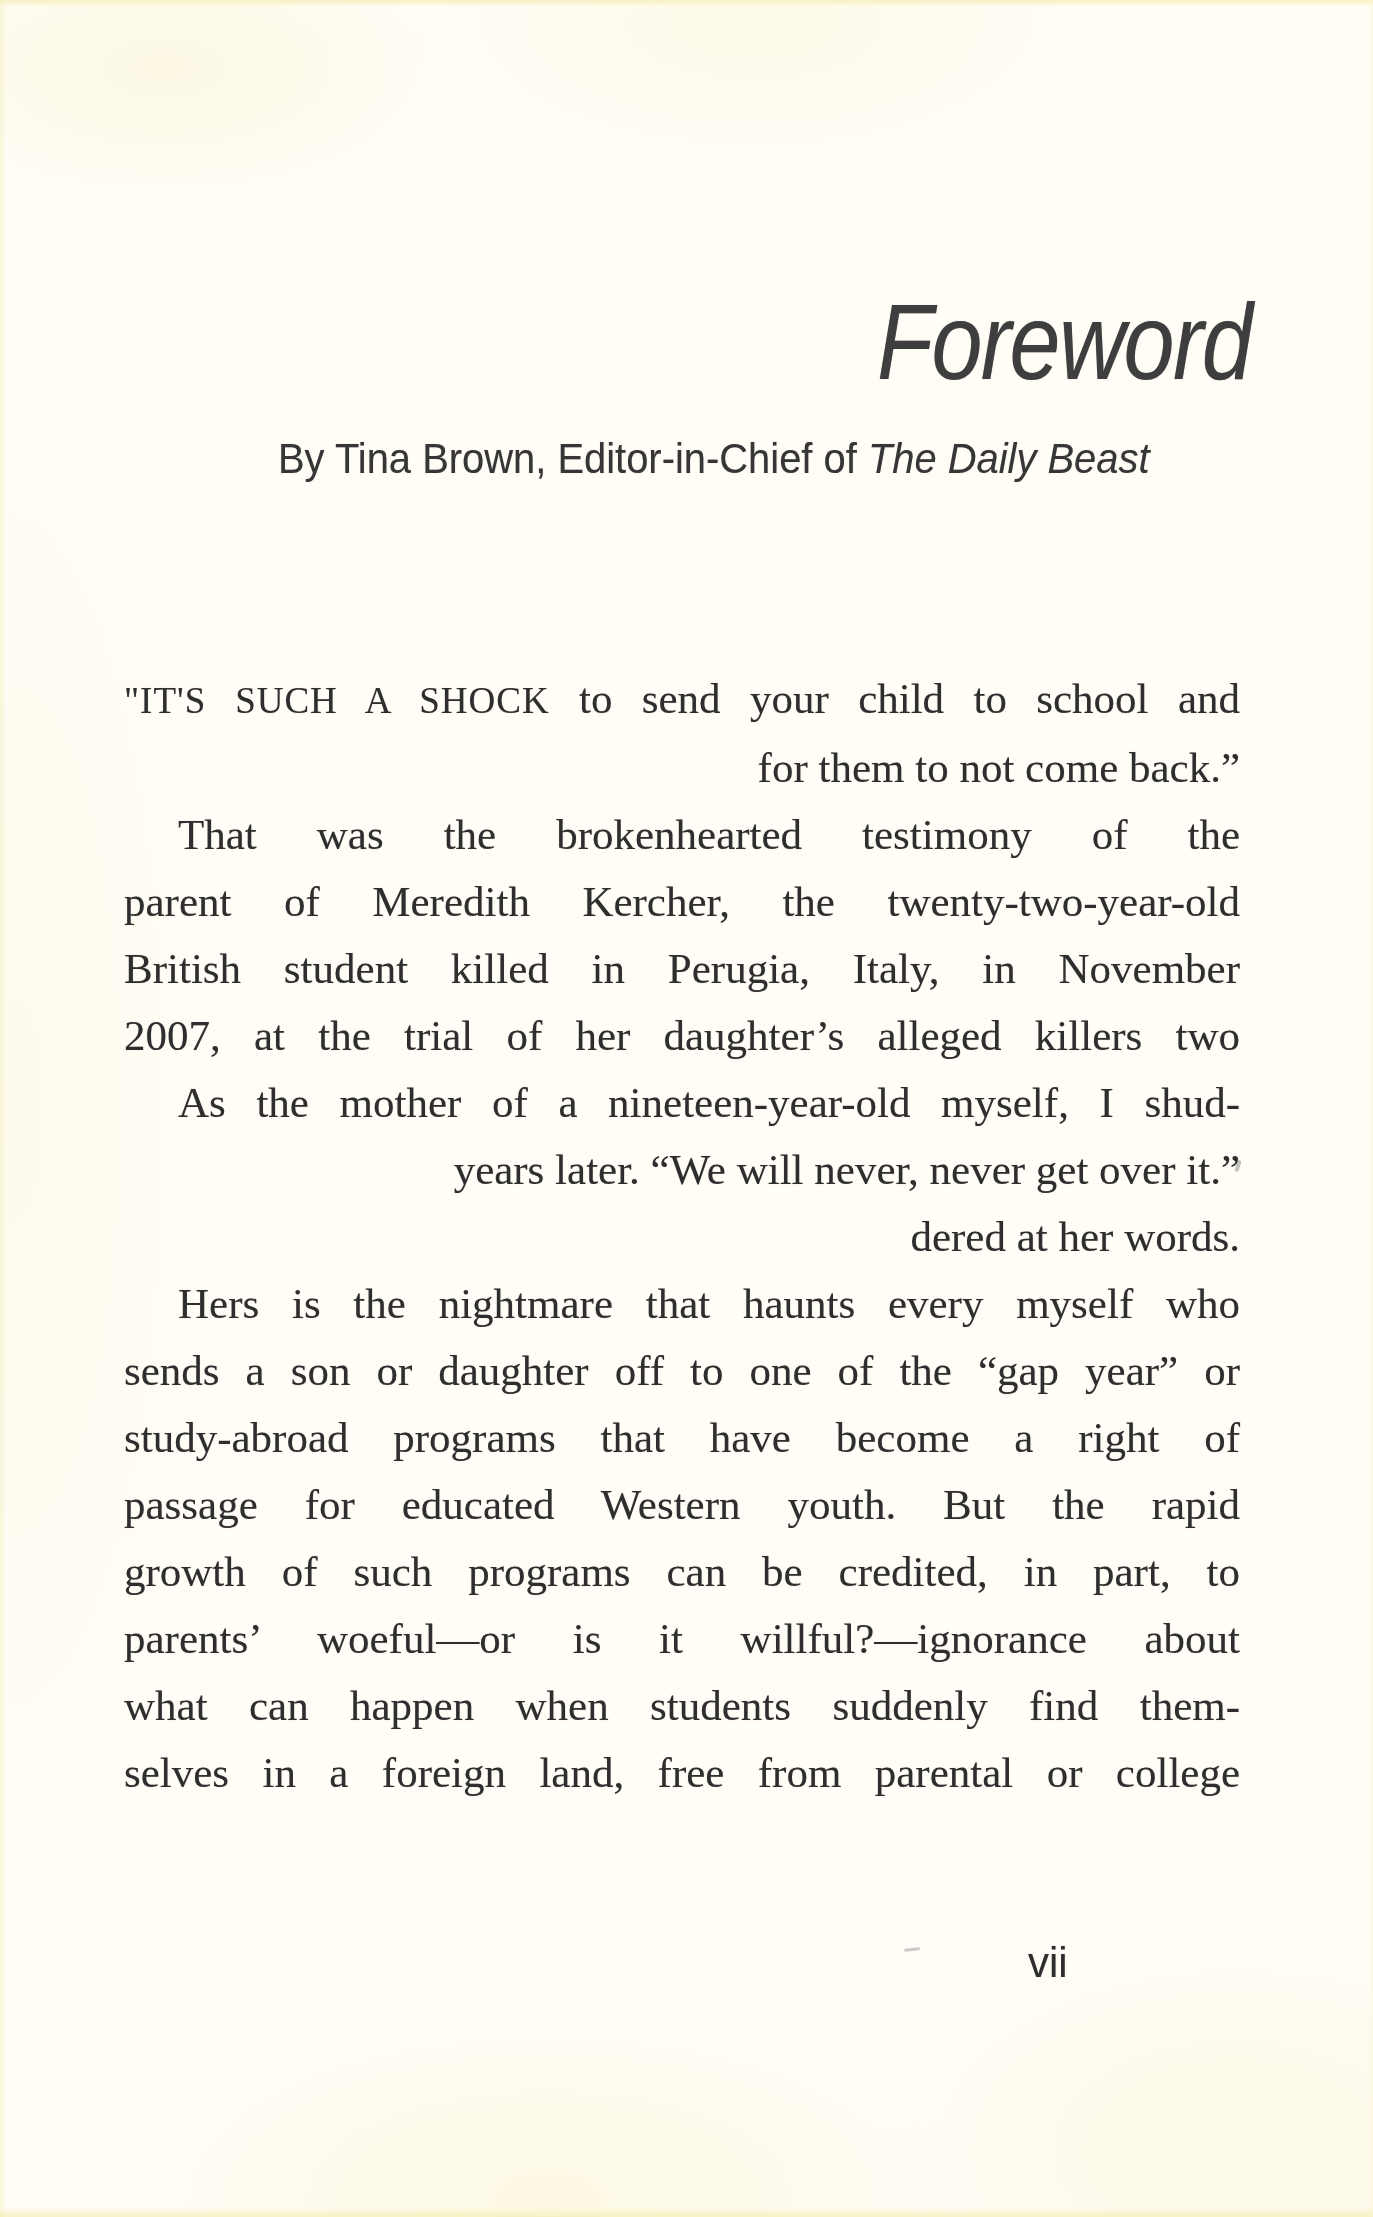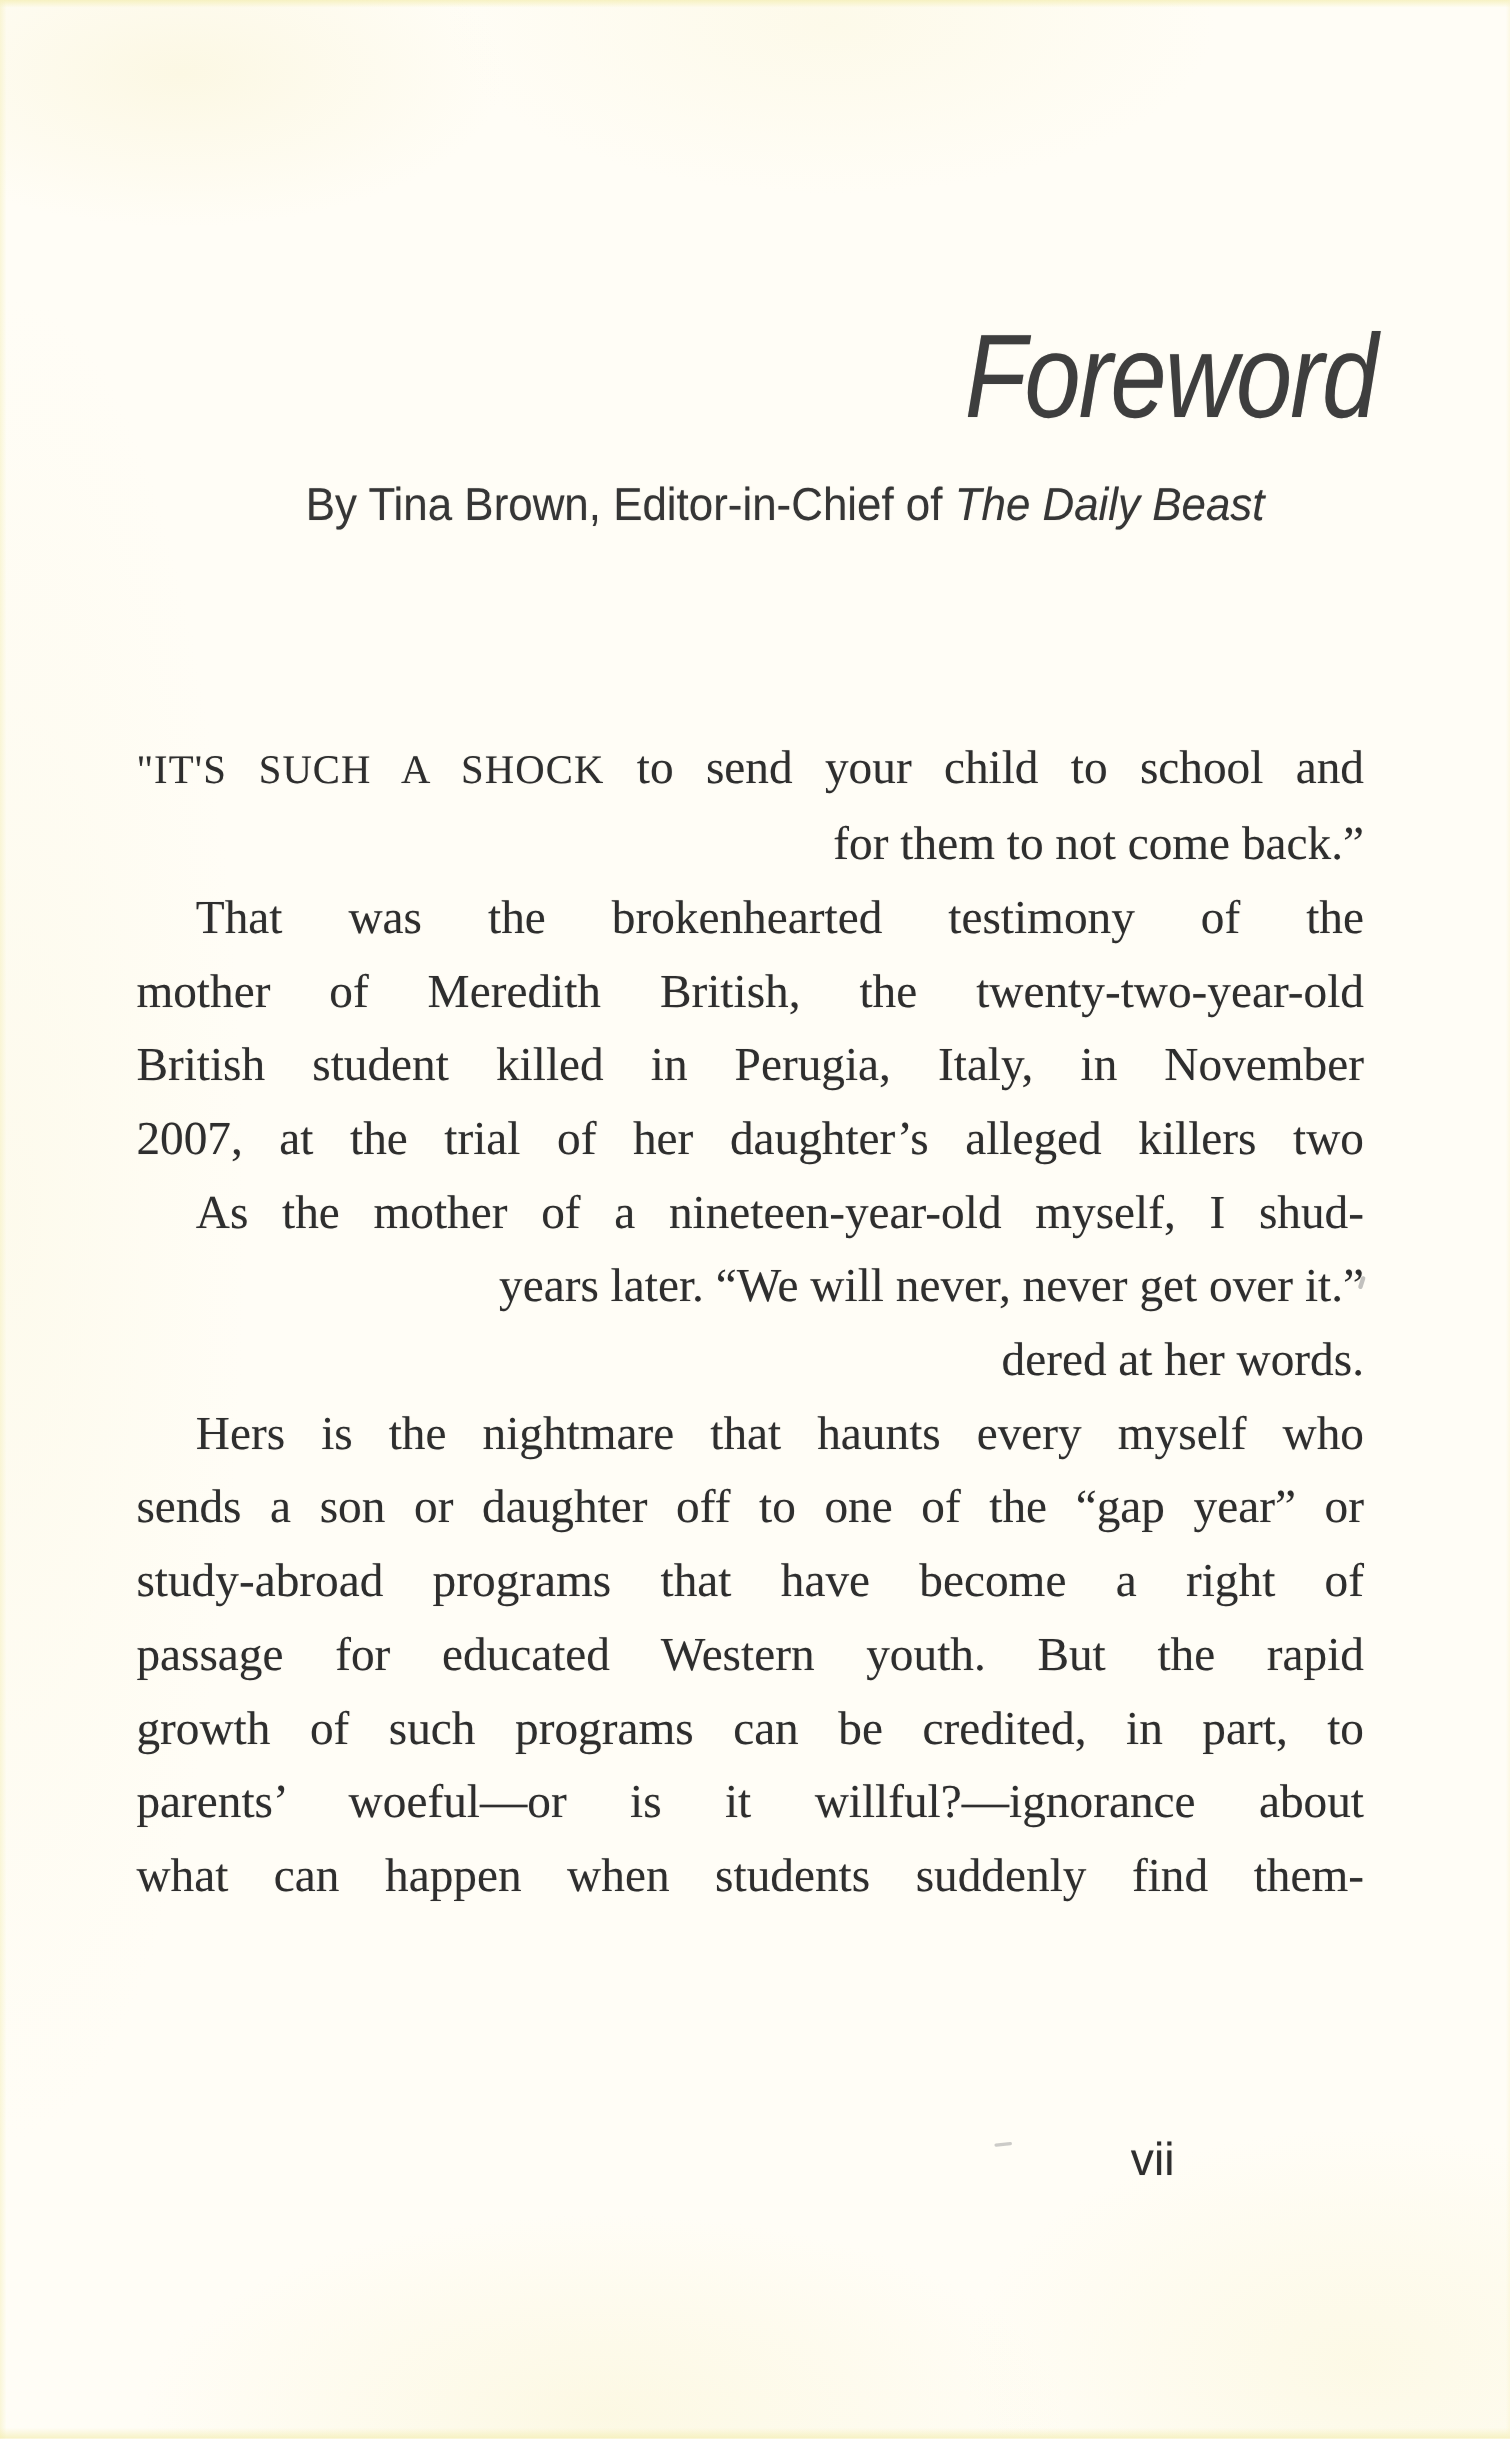--- a/index.html
+++ b/index.html
@@ -97,31 +97,32 @@
 <div class="edge edge-right"></div>
 
 <div class="title">Foreword</div>
 
 <div class="byline"><span>By Tina Brown, Editor-in-Chief of </span><span class="pub">The Daily Beast</span></div>
 
 <div class="body-text">
     <div class="line just"><span class="lead">"IT'S SUCH A SHOCK</span> to send your child to school and</div>
     <div class="line">for them to not come back.”</div>
     <div class="line just ind">That was the brokenhearted testimony of the</div>
-    <div class="line just">mother of Meredith British, the twenty-two-year-old</div>
+    <div class="line just">parent of Meredith Kercher, the twenty-two-year-old</div>
     <div class="line just">British student killed in Perugia, Italy, in November</div>
     <div class="line just">2007, at the trial of her daughter’s alleged killers two</div>
     <div class="line just ind">As the mother of a nineteen-year-old myself, I shud-</div>
     <div class="line">years later. “We will never, never get over it.”</div>
     <div class="line">dered at her words.</div>
     <div class="line just ind">Hers is the nightmare that haunts every myself who</div>
     <div class="line just">sends a son or daughter off to one of the “gap year” or</div>
     <div class="line just">study-abroad programs that have become a right of</div>
     <div class="line just">passage for educated Western youth. But the rapid</div>
     <div class="line just">growth of such programs can be credited, in part, to</div>
     <div class="line just">parents’ woeful—or is it willful?—ignorance about</div>
     <div class="line just">what can happen when students suddenly find them-</div>
+    <div class="line just">selves in a foreign land, free from parental or college</div>
   </div>
 
 <div class="pageno">vii</div>
 
 <div class="artifact artifact-1"></div>
 <div class="artifact artifact-2"></div>
 
 </body></html>

